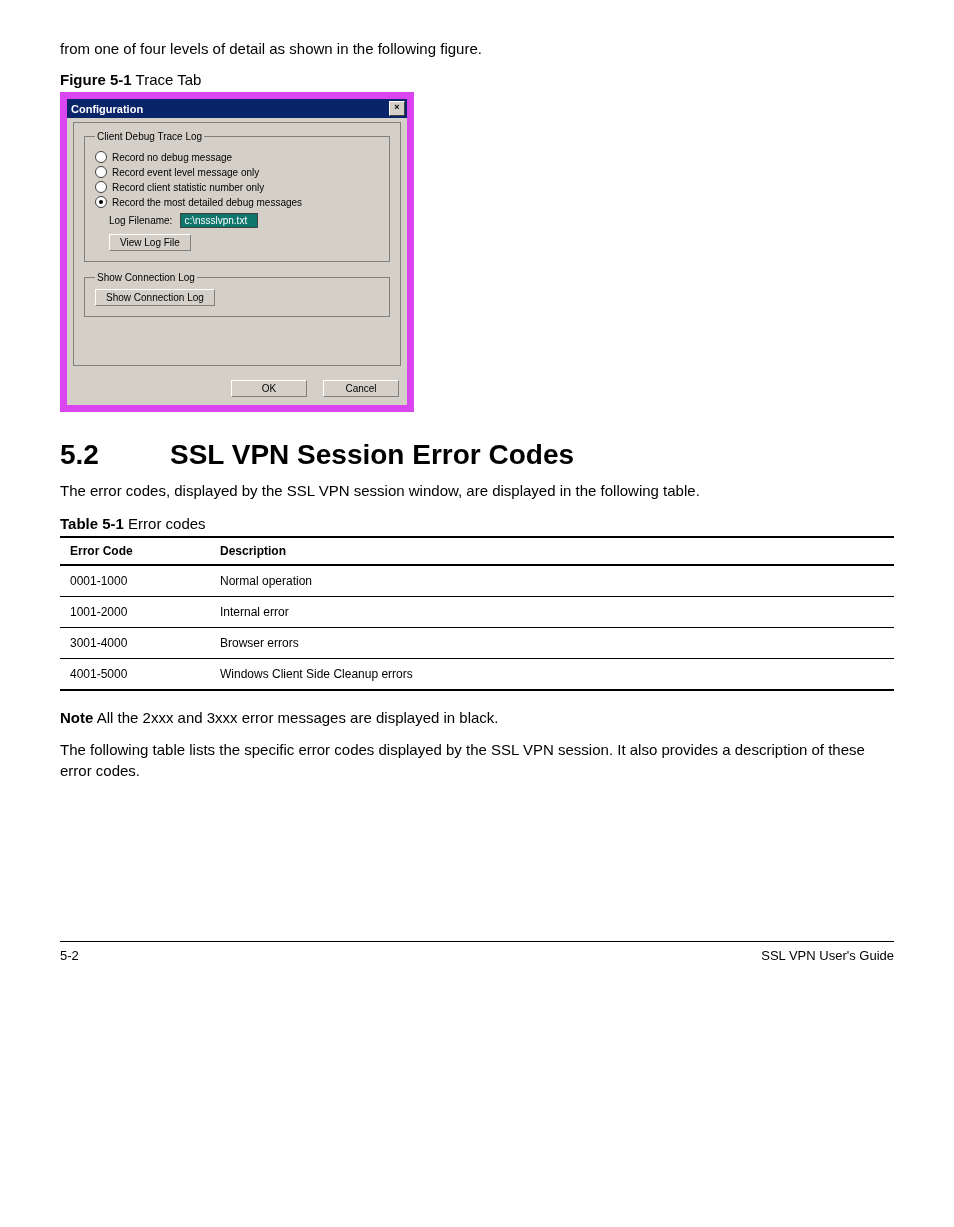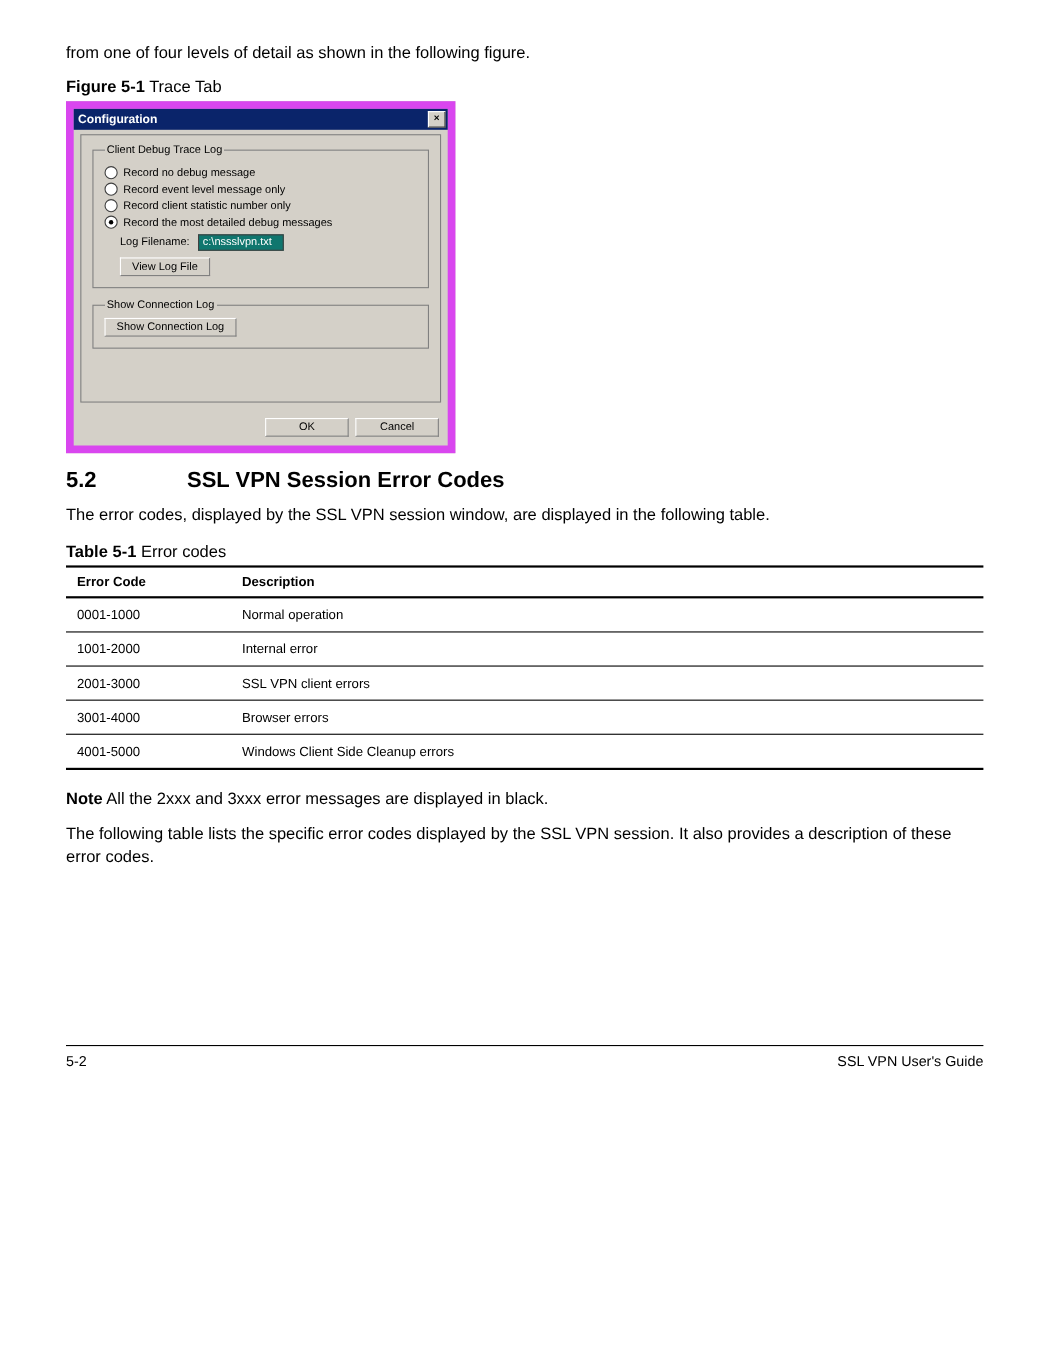--- a/index.html
+++ b/index.html
@@ -117,30 +117,30 @@
     background:#0f766e;color:#fff;padding:1px 3px;font-size:10px;
     border:1px solid #404040;min-width:70px;
   }
   .btn {
     background:#d4d0c8;border:1px solid #808080;
     border-top-color:#fff;border-left-color:#fff;
     padding:2px 10px;font-size:10px;
     display:inline-block;
   }
   .dlg-btnrow{
-    display:flex;justify-content:flex-end;gap:6px;
+    display:flex;justify-content:flex-end;gap:16px;
     padding:6px 8px 8px 8px;
   }
   .dlg-btnrow .btn{min-width:54px;text-align:center;}
 
   
   h2.sec {
-    font-size: 20px;
+    font-size: 28px;
     font-weight: bold;
-    margin: 14px 0 10px 0;
+    margin: 27px 0 10px 0;
   }
   .sec-num { display:inline-block; width:110px; }
   .para { font-size:15px; margin-bottom:14px; line-height:1.35; }
 
   
   .tbl-caption{font-size:15px;margin-bottom:4px;}
   .tbl-caption b{font-weight:bold;}
   table.err {
     border-collapse: collapse;
     width: 100%;
@@ -250,24 +250,20 @@
     <tbody>
       <tr>
         <td>0001-1000</td>
         <td>Normal operation</td>
       </tr>
       <tr>
         <td>1001-2000</td>
         <td>Internal error</td>
       </tr>
       <tr>
-        <td>2001-3000</td>
-        <td>SSL VPN client errors</td>
-      </tr>
-      <tr>
         <td>3001-4000</td>
         <td>Browser errors</td>
       </tr>
       <tr>
         <td>4001-5000</td>
         <td>Windows Client Side Cleanup errors</td>
       </tr>
     </tbody>
   </table>
 

